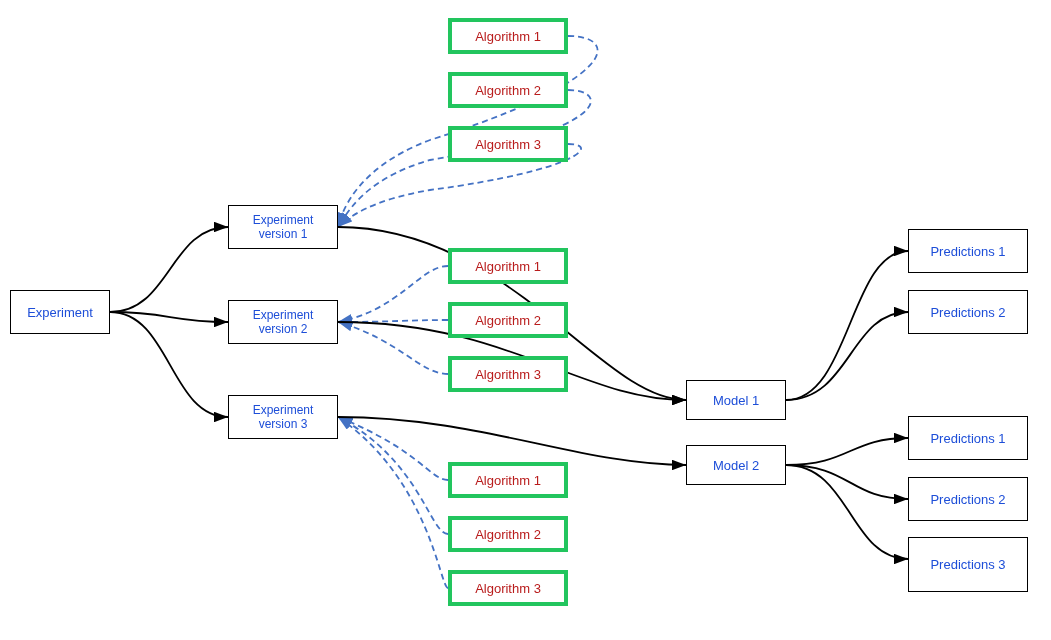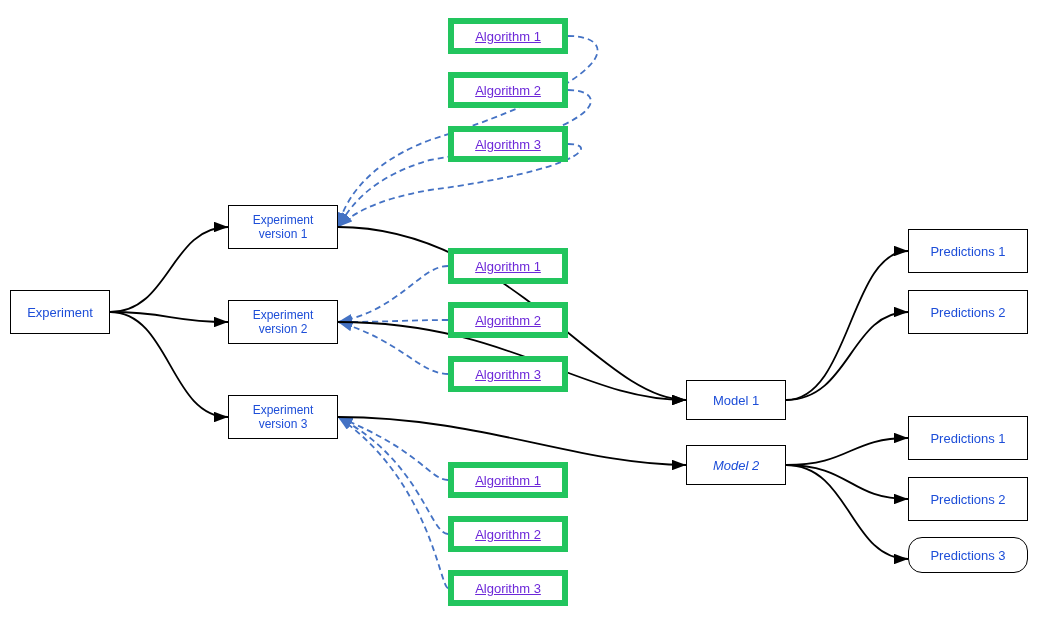--- a/index.html
+++ b/index.html
@@ -22,23 +22,22 @@
       border: 1.5px solid #000;
       background: #fff;
       display: flex;
       align-items: center;
       justify-content: center;
       text-align: center;
       font-size: 13px;
       color: #1d4ed8;
     }
     .node-box.blue {
-      border: 6px solid #22c55e;
-      color: #6d28d9;
-      text-decoration: underline;
+      border: 4px solid #22c55e;
+      color: #b91c1c;
     }
   </style>
 </head>
 <body>
 
 <svg id="diagram-svg" xmlns="http://www.w3.org/2000/svg">
   <defs>
     <marker id="arrowhead" markerWidth="8" markerHeight="6" refX="8" refY="3" orient="auto">
       <polygon points="0 0, 8 3, 0 6" fill="#000"></polygon>
     </marker>
@@ -125,32 +124,32 @@
   <span>Algorithm 2</span>
 </div>
 <div class="node-box blue" style="left:448px; top:570px; width:120px; height:36px;">
   <span>Algorithm 3</span>
 </div>
 
 <div class="node-box" style="left:686px; top:380px; width:100px; height:40px;text-align:right;">
   <span>Model 1</span>
 </div>
 
-<div class="node-box" style="left:686px; top:445px; width:100px; height:40px;font-style:italic;">
+<div class="node-box" style="left:686px; top:445px; width:100px; height:40px;">
   <span>Model 2</span>
 </div>
 
 <div class="node-box" style="left:908px; top:229px; width:120px; height:44px;">
   <span>Predictions 1</span>
 </div>
 <div class="node-box" style="left:908px; top:290px; width:120px; height:44px;">
   <span>Predictions 2</span>
 </div>
 
 <div class="node-box" style="left:908px; top:416px; width:120px; height:44px;">
   <span>Predictions 1</span>
 </div>
 <div class="node-box" style="left:908px; top:477px; width:120px; height:44px;">
   <span>Predictions 2</span>
 </div>
-<div class="node-box" style="left:908px; top:537px; width:120px; height:36px;border-radius:14px;">
+<div class="node-box" style="left:908px; top:537px; width:120px; height:55px;">
   <span>Predictions 3</span>
 </div>
 
 </body></html>

